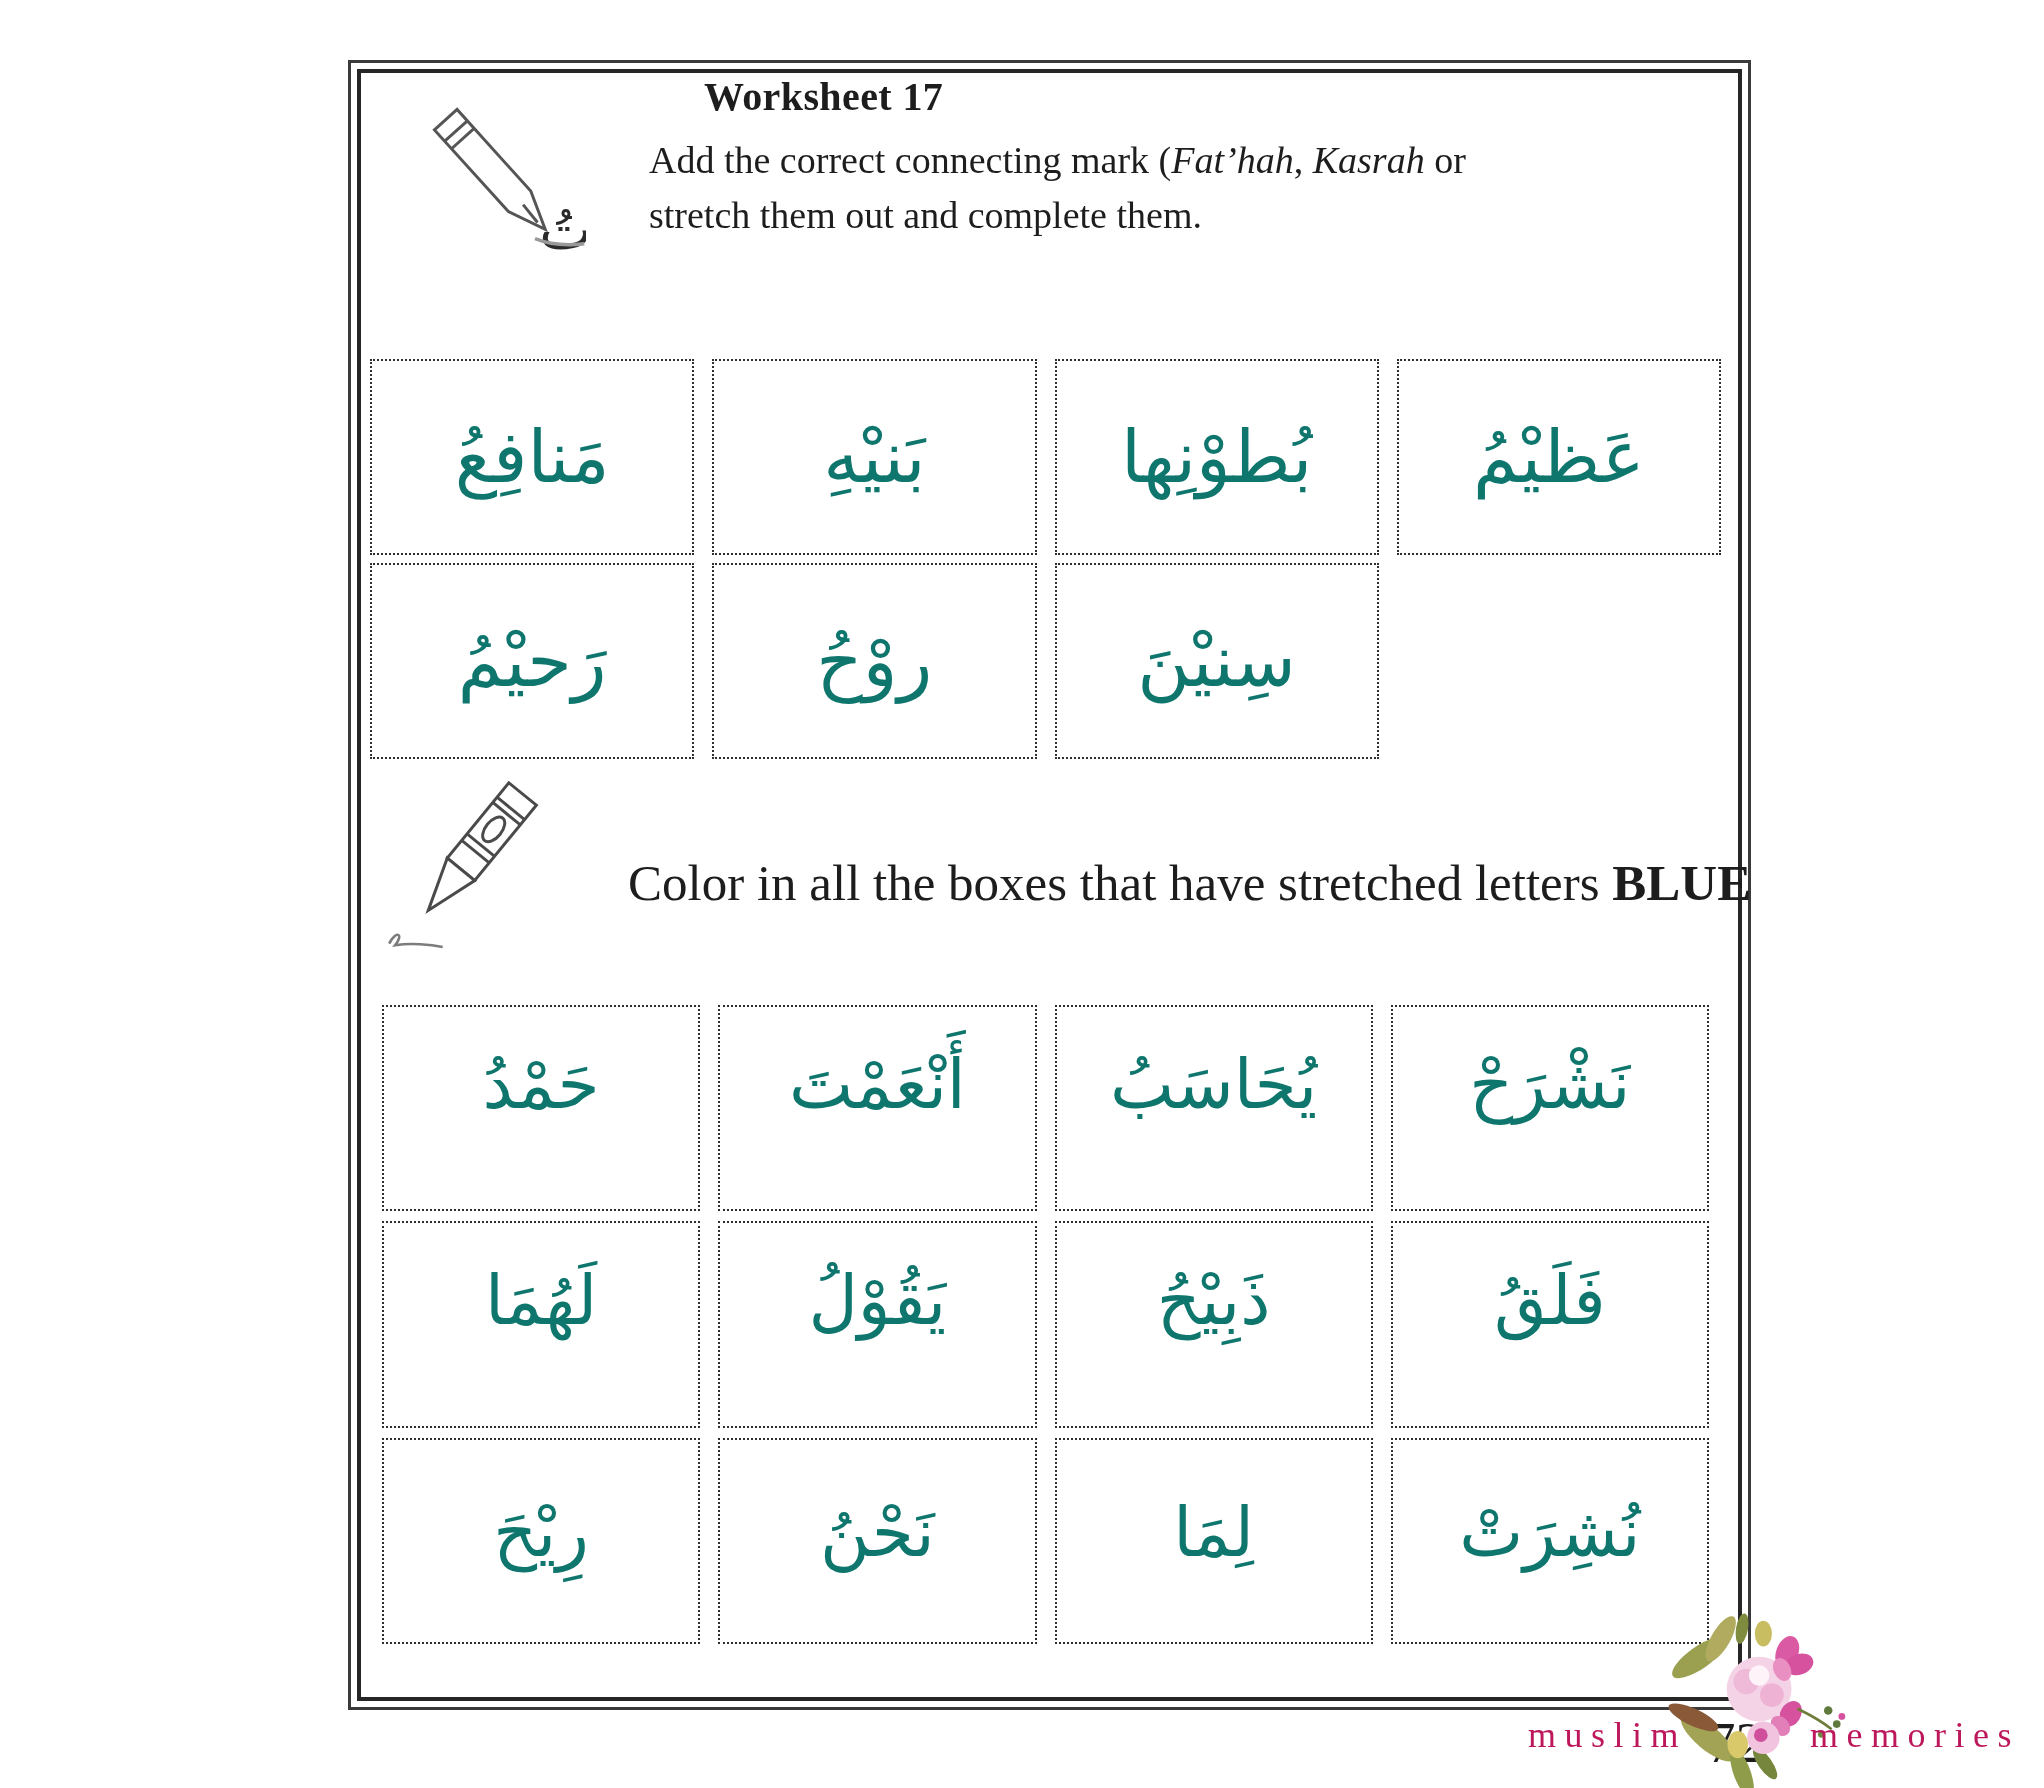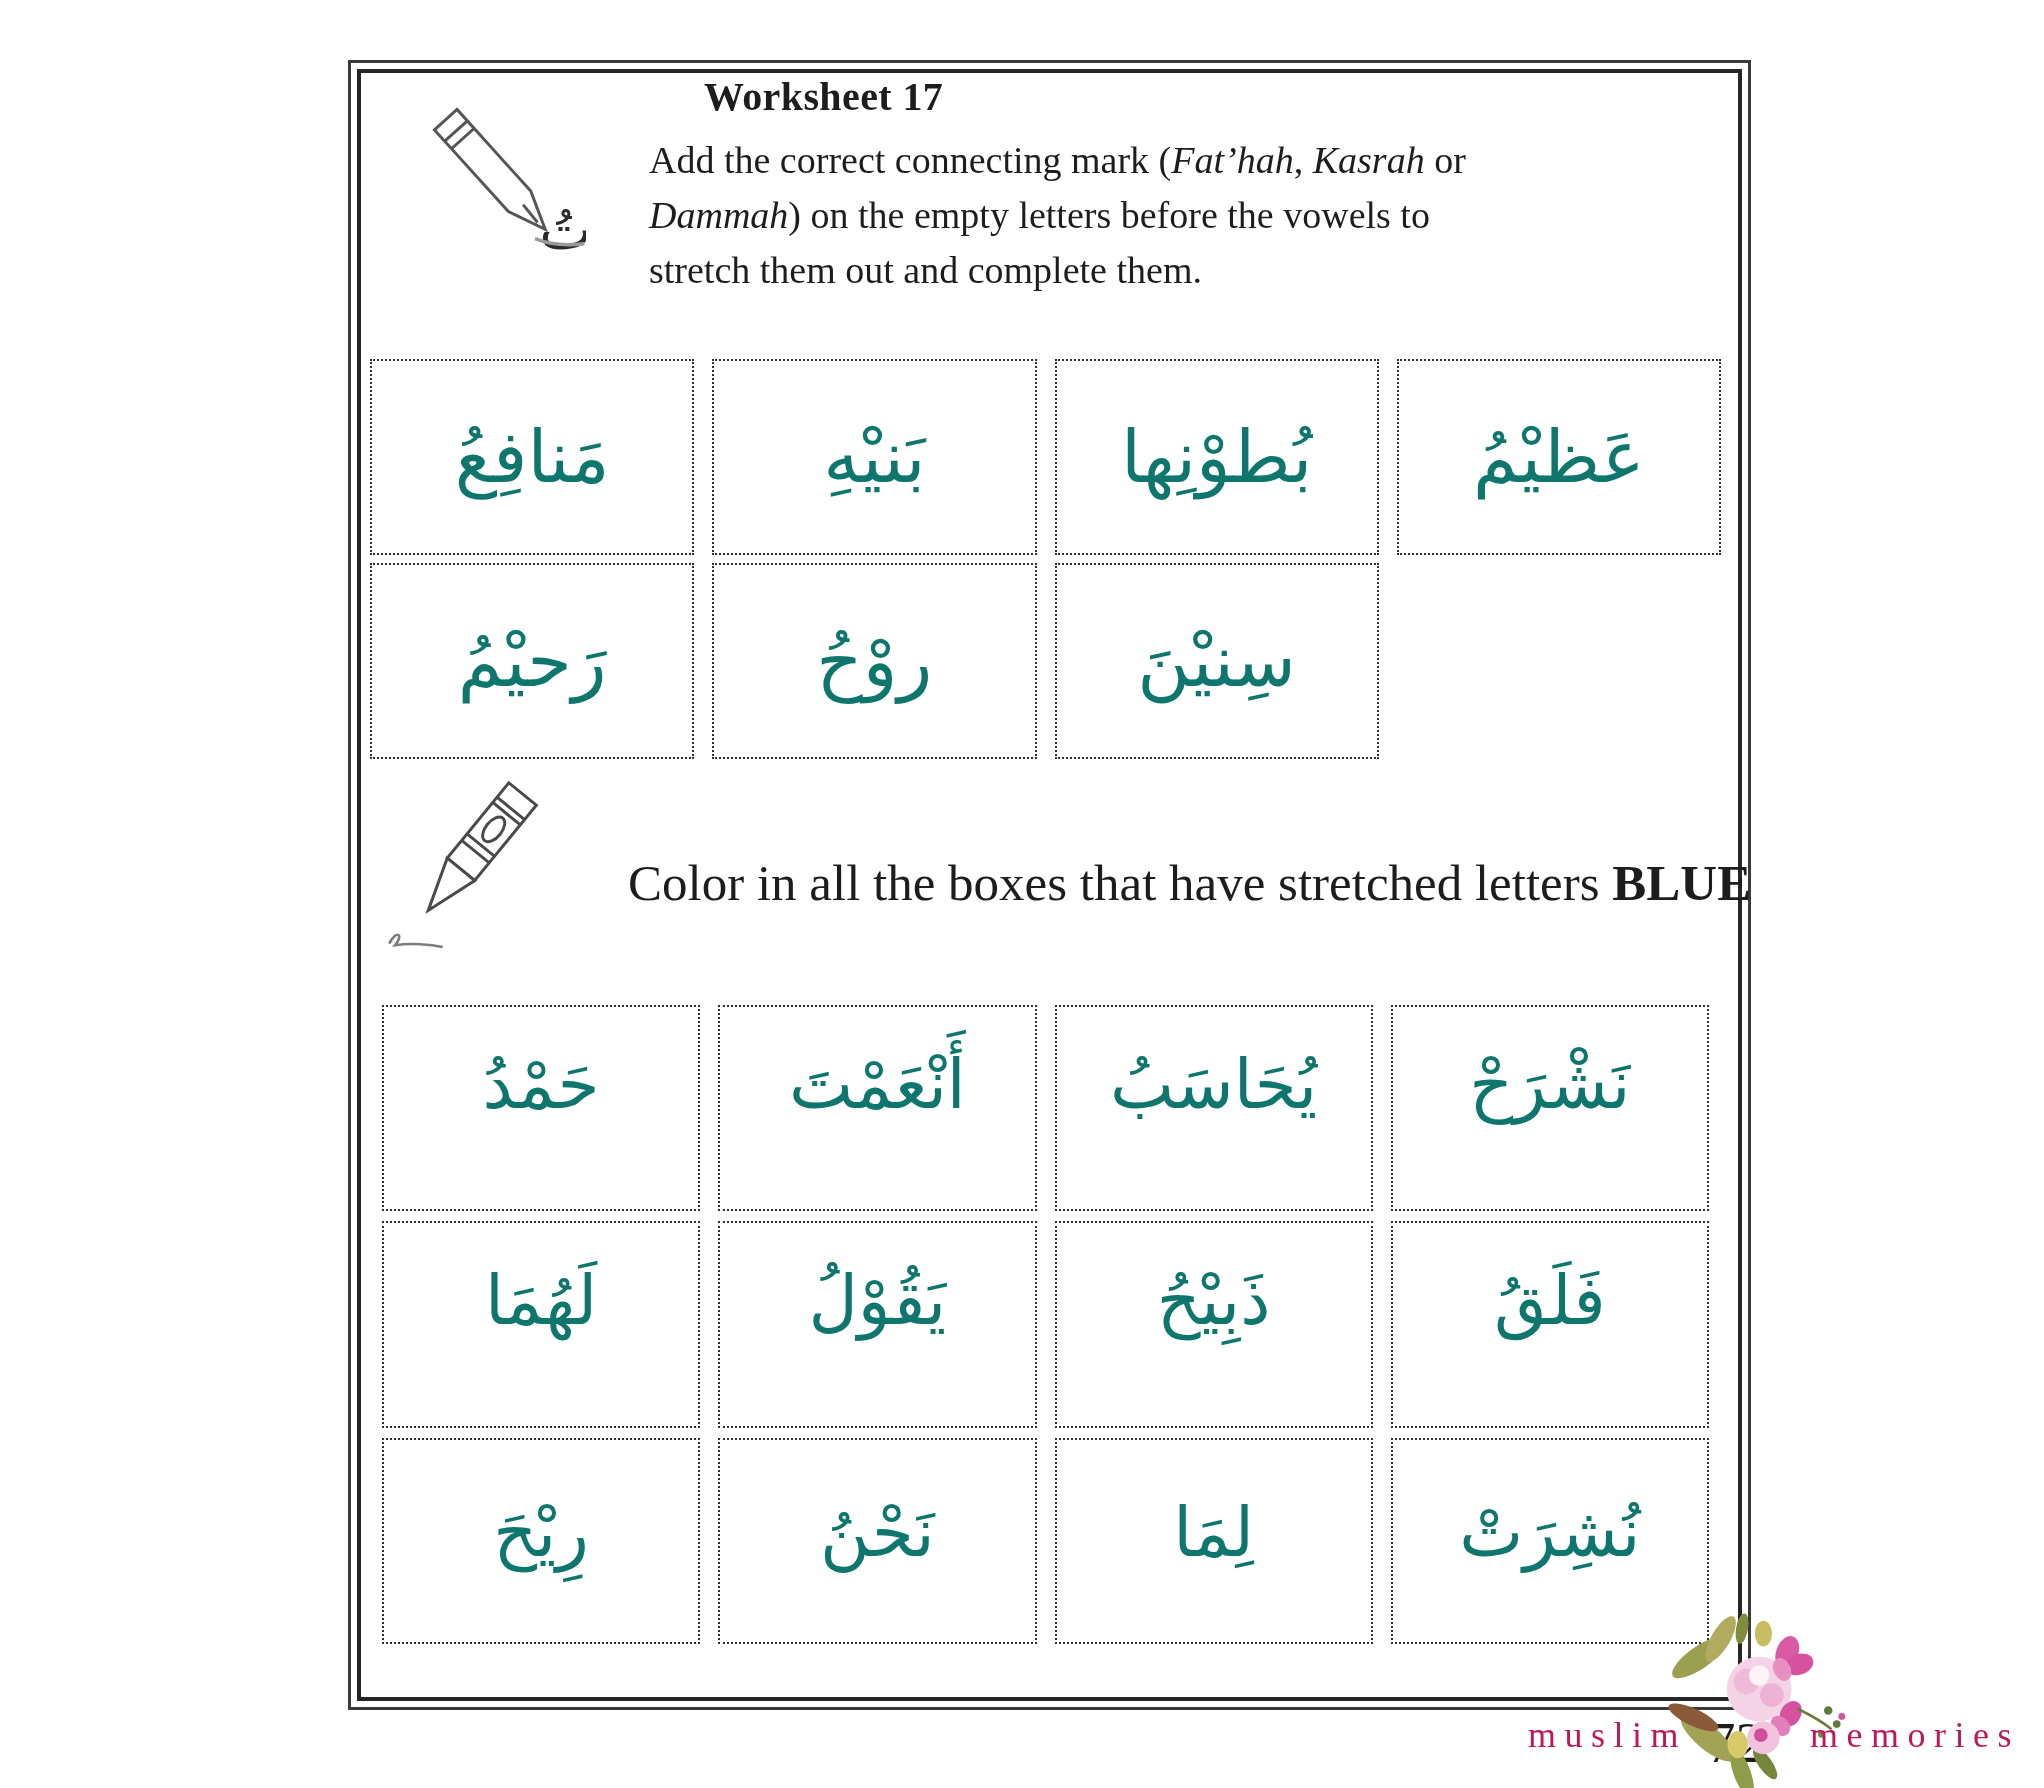--- a/index.html
+++ b/index.html
@@ -62,21 +62,20 @@
         <line x1="101.8" y1="52.2" x2="128.4" y2="28.2"></line>
         <line x1="186" y1="118" x2="203" y2="139"></line>
       </g>
       <path d="M 200 158 q 25 10 58 6" stroke="#9a9a9a" stroke-width="4" fill="none"></path>
     </svg>
   </div>
 
   <div class="title">Worksheet 17</div>
   <div class="instr">
     <div><span>Add the correct connecting mark (</span><span class="it">Fat’hah</span><span>, </span><span class="it">Kasrah</span><span> or</span></div>
-    <div><span class="it">Dammah</span><span>) on the empty letters before the vowels to</span></div>
     <div><span>stretch them out and complete them.</span></div>
   </div>
 
   <div class="grid grid1">
     <div class="cell">
         <span class="ar" lang="ar" dir="rtl">مَنافِعُ</span>
       </div>
     <div class="cell">
         <span class="ar" lang="ar" dir="rtl">بَنيْهِ</span>
       </div>

